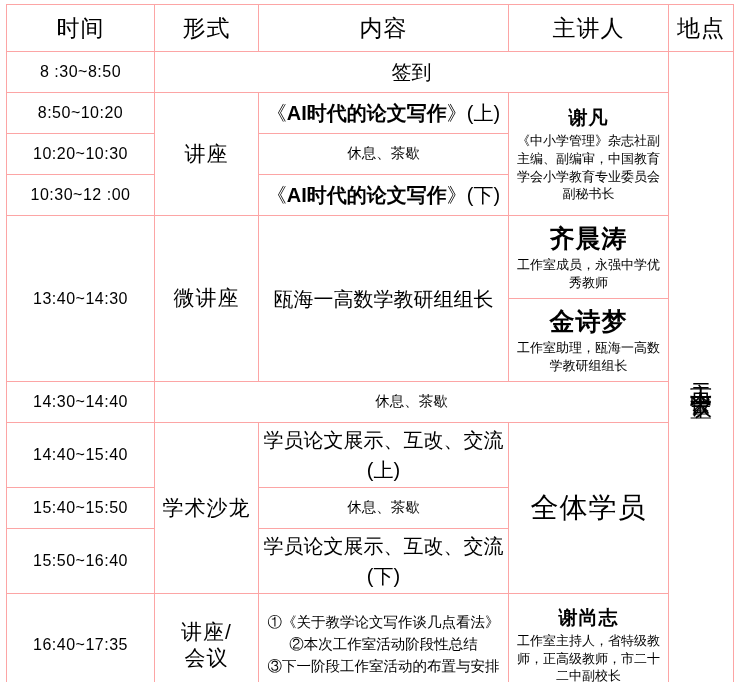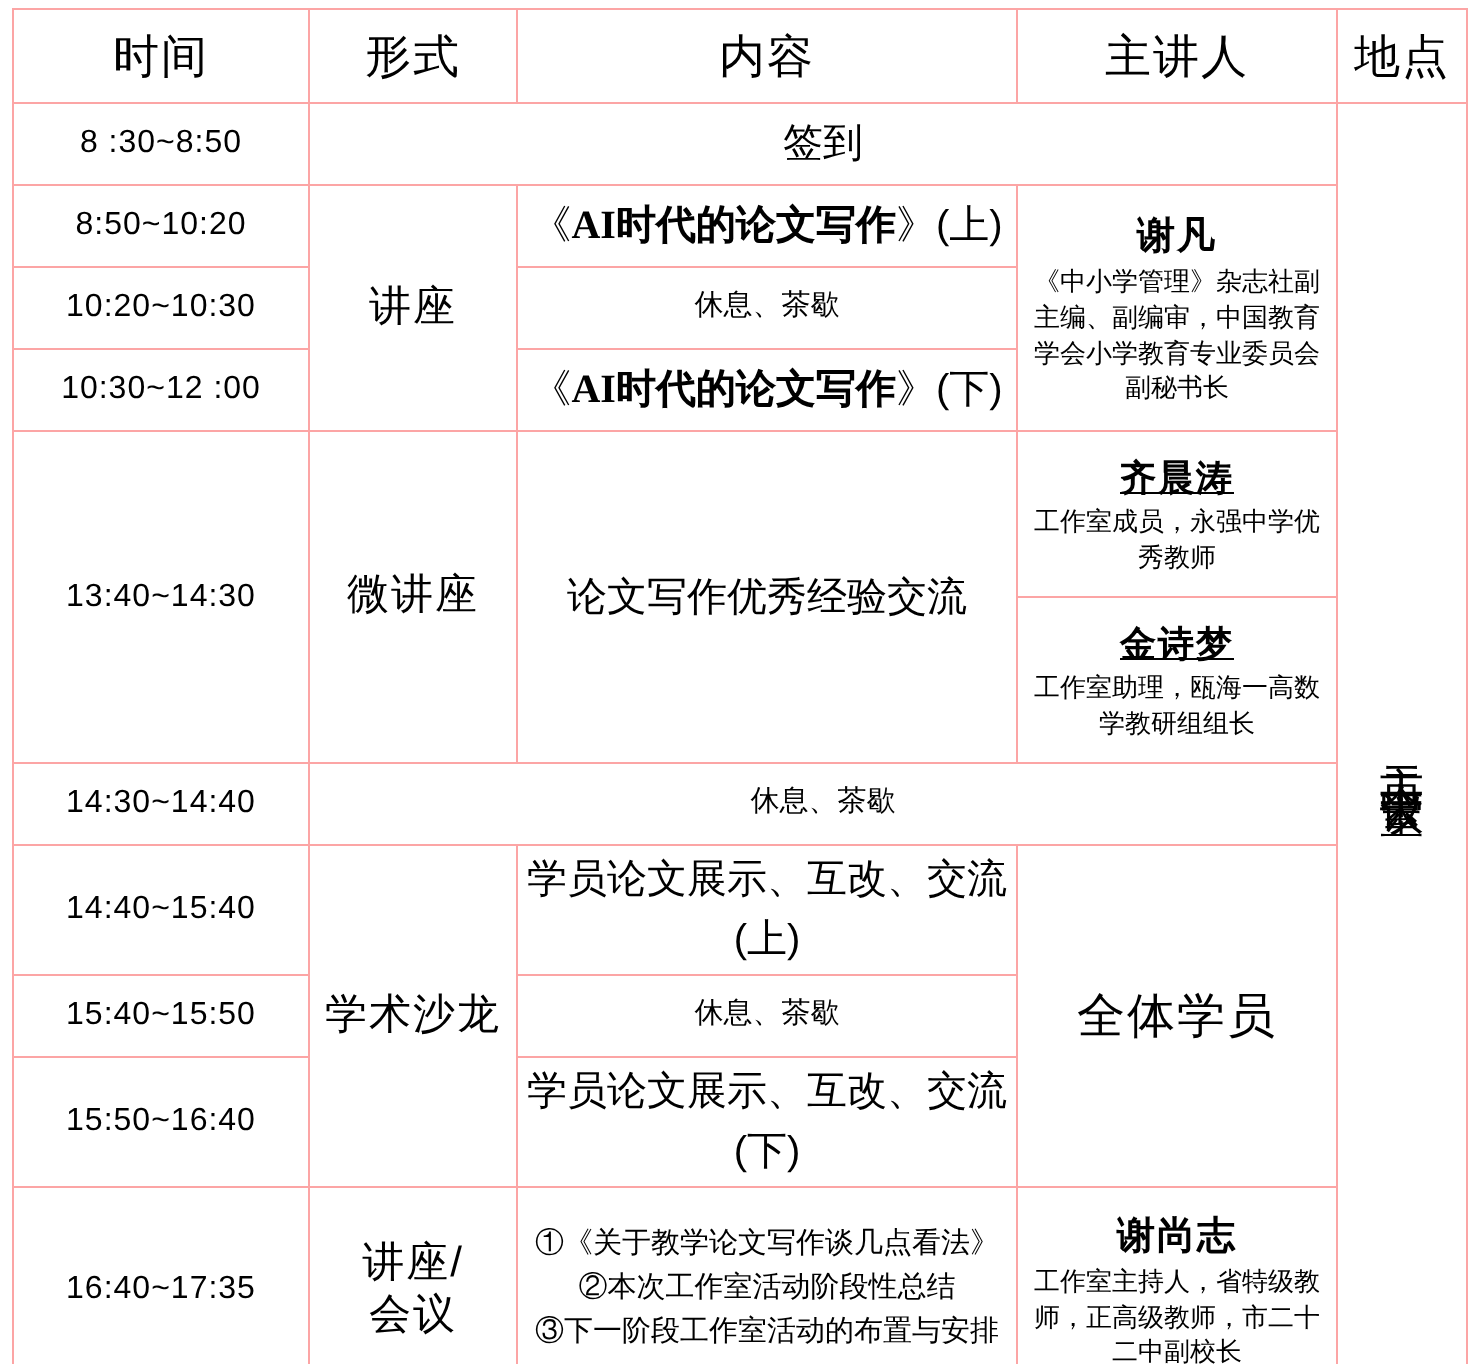--- a/index.html
+++ b/index.html
@@ -55,45 +55,44 @@
   .form-cell {
     font-size: 21px;
     font-weight: bold;
     letter-spacing: 1px;
     line-height: 1.25;
   }
   .topic-cell {
     font-size: 20px;
     line-height: 1.5;
   }
-  .topic-cell b { font-weight: bold; font-family: Liberation Serif, serif; }
+  .topic-cell b { font-weight: bold; }
   .topic-list {
     text-align: left;
     padding-left: 14px;
     font-size: 14.5px;
     line-height: 1.5;
   }
   .speaker-name {
     font-size: 19px;
     font-weight: bold;
     letter-spacing: 1px;
     display: block;
     margin-bottom: 1px;
   }
   .speaker-name.small {
-    font-size: 18px;
-    text-decoration: underline;
+    font-size: 25px;
   }
   .speaker-desc {
     font-size: 13px;
     line-height: 1.35;
     display: block;
   }
   .speaker-allstudents {
-    font-size: 24px;
+    font-size: 28px;
     font-weight: bold;
     letter-spacing: 1px;
   }
   .place-cell {
     font-size: 22px;
     font-weight: bold;
     letter-spacing: 2px;
     line-height: 1.08;
     padding: 0;
   }
@@ -153,21 +152,21 @@
       </tr>
 
       <tr>
         <td class="time-cell">10:30~12 :00</td>
         <td class="topic-cell"><span>《</span><b>AI时代的论文写作</b><span>》(下)</span></td>
       </tr>
 
       <tr>
         <td class="time-cell time-cell-tall" rowspan="2">13:40~14:30</td>
         <td class="form-cell" rowspan="2">微讲座</td>
-        <td class="topic-cell" rowspan="2">论文写作优秀经验交流</td>
+        <td class="topic-cell" rowspan="2">瓯海一高数学教研组组长</td>
         <td style="height:78px">
           <span class="speaker-name small">齐晨涛</span>
           <span class="speaker-desc">工作室成员，永强中学优秀教师</span>
         </td>
       </tr>
       <tr>
         <td style="height:78px">
           <span class="speaker-name small">金诗梦</span>
           <span class="speaker-desc">工作室助理，瓯海一高数学教研组组长</span>
         </td>

